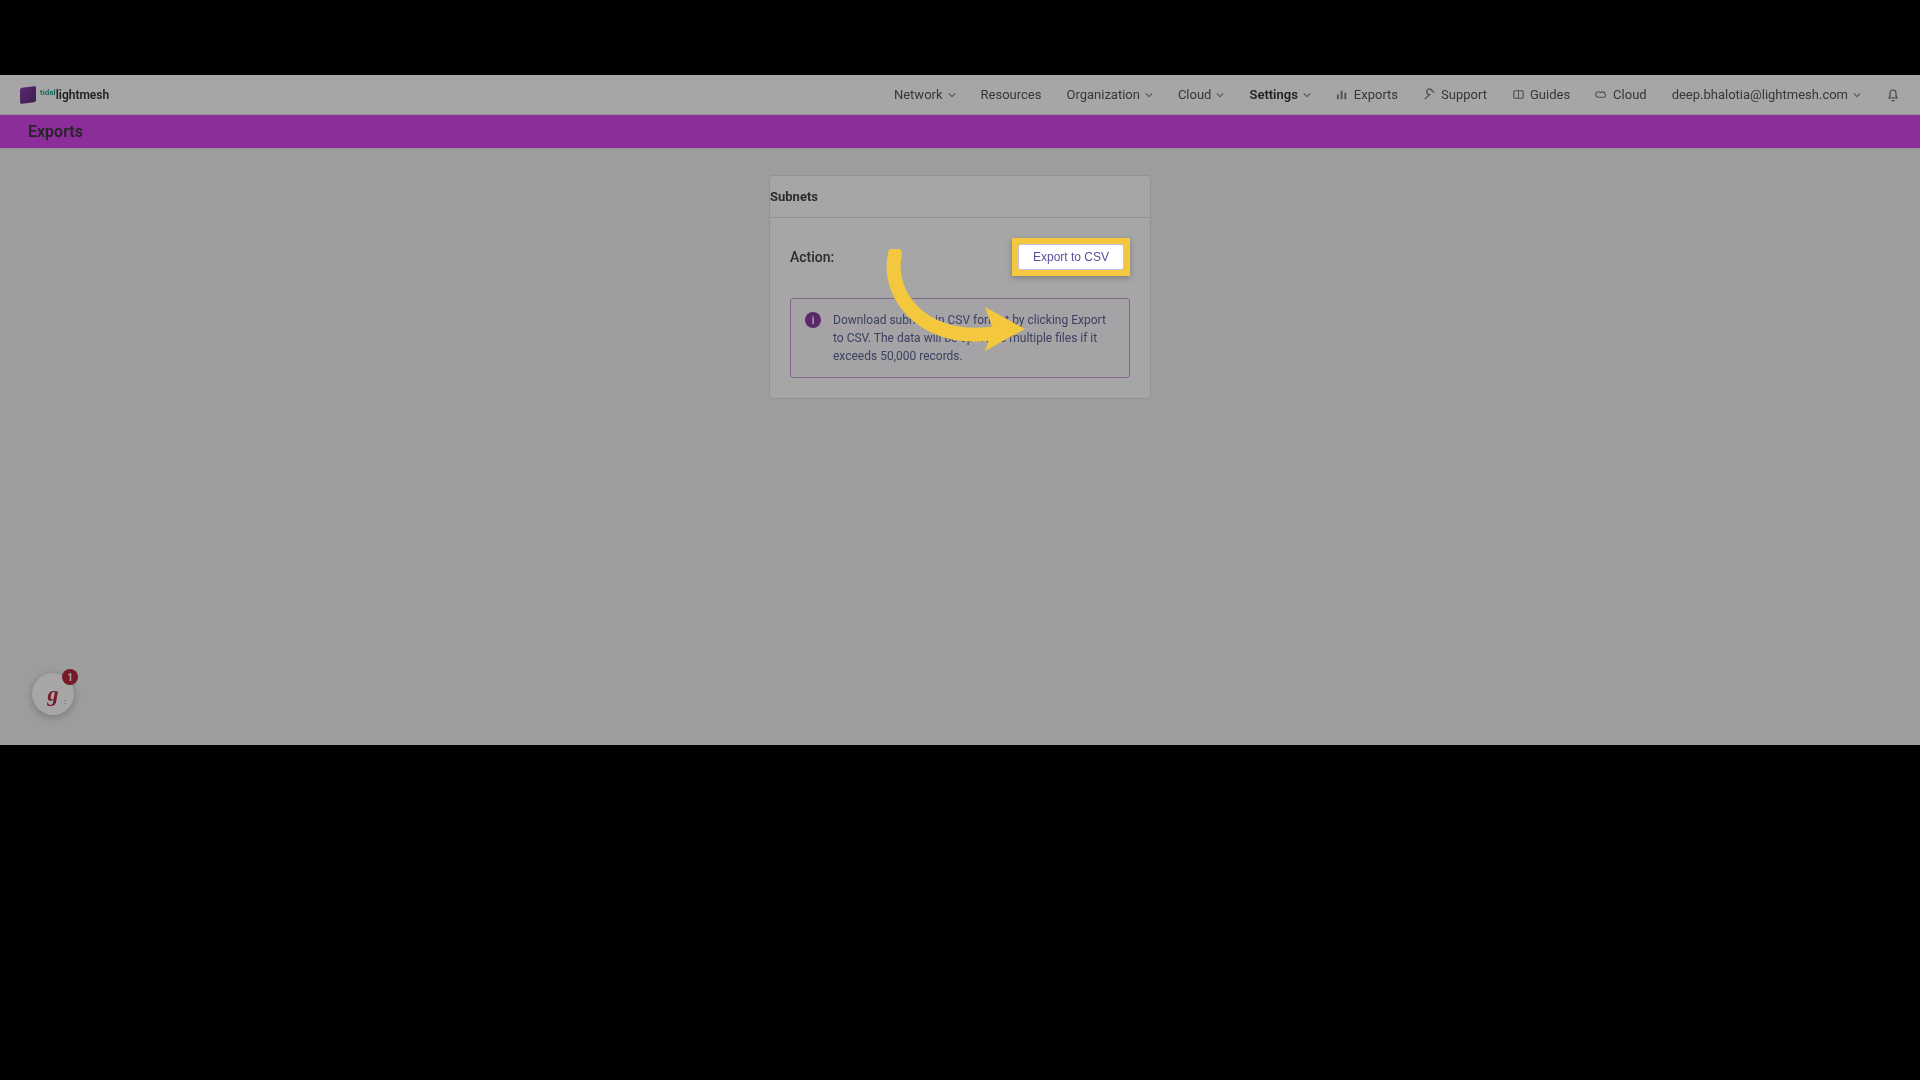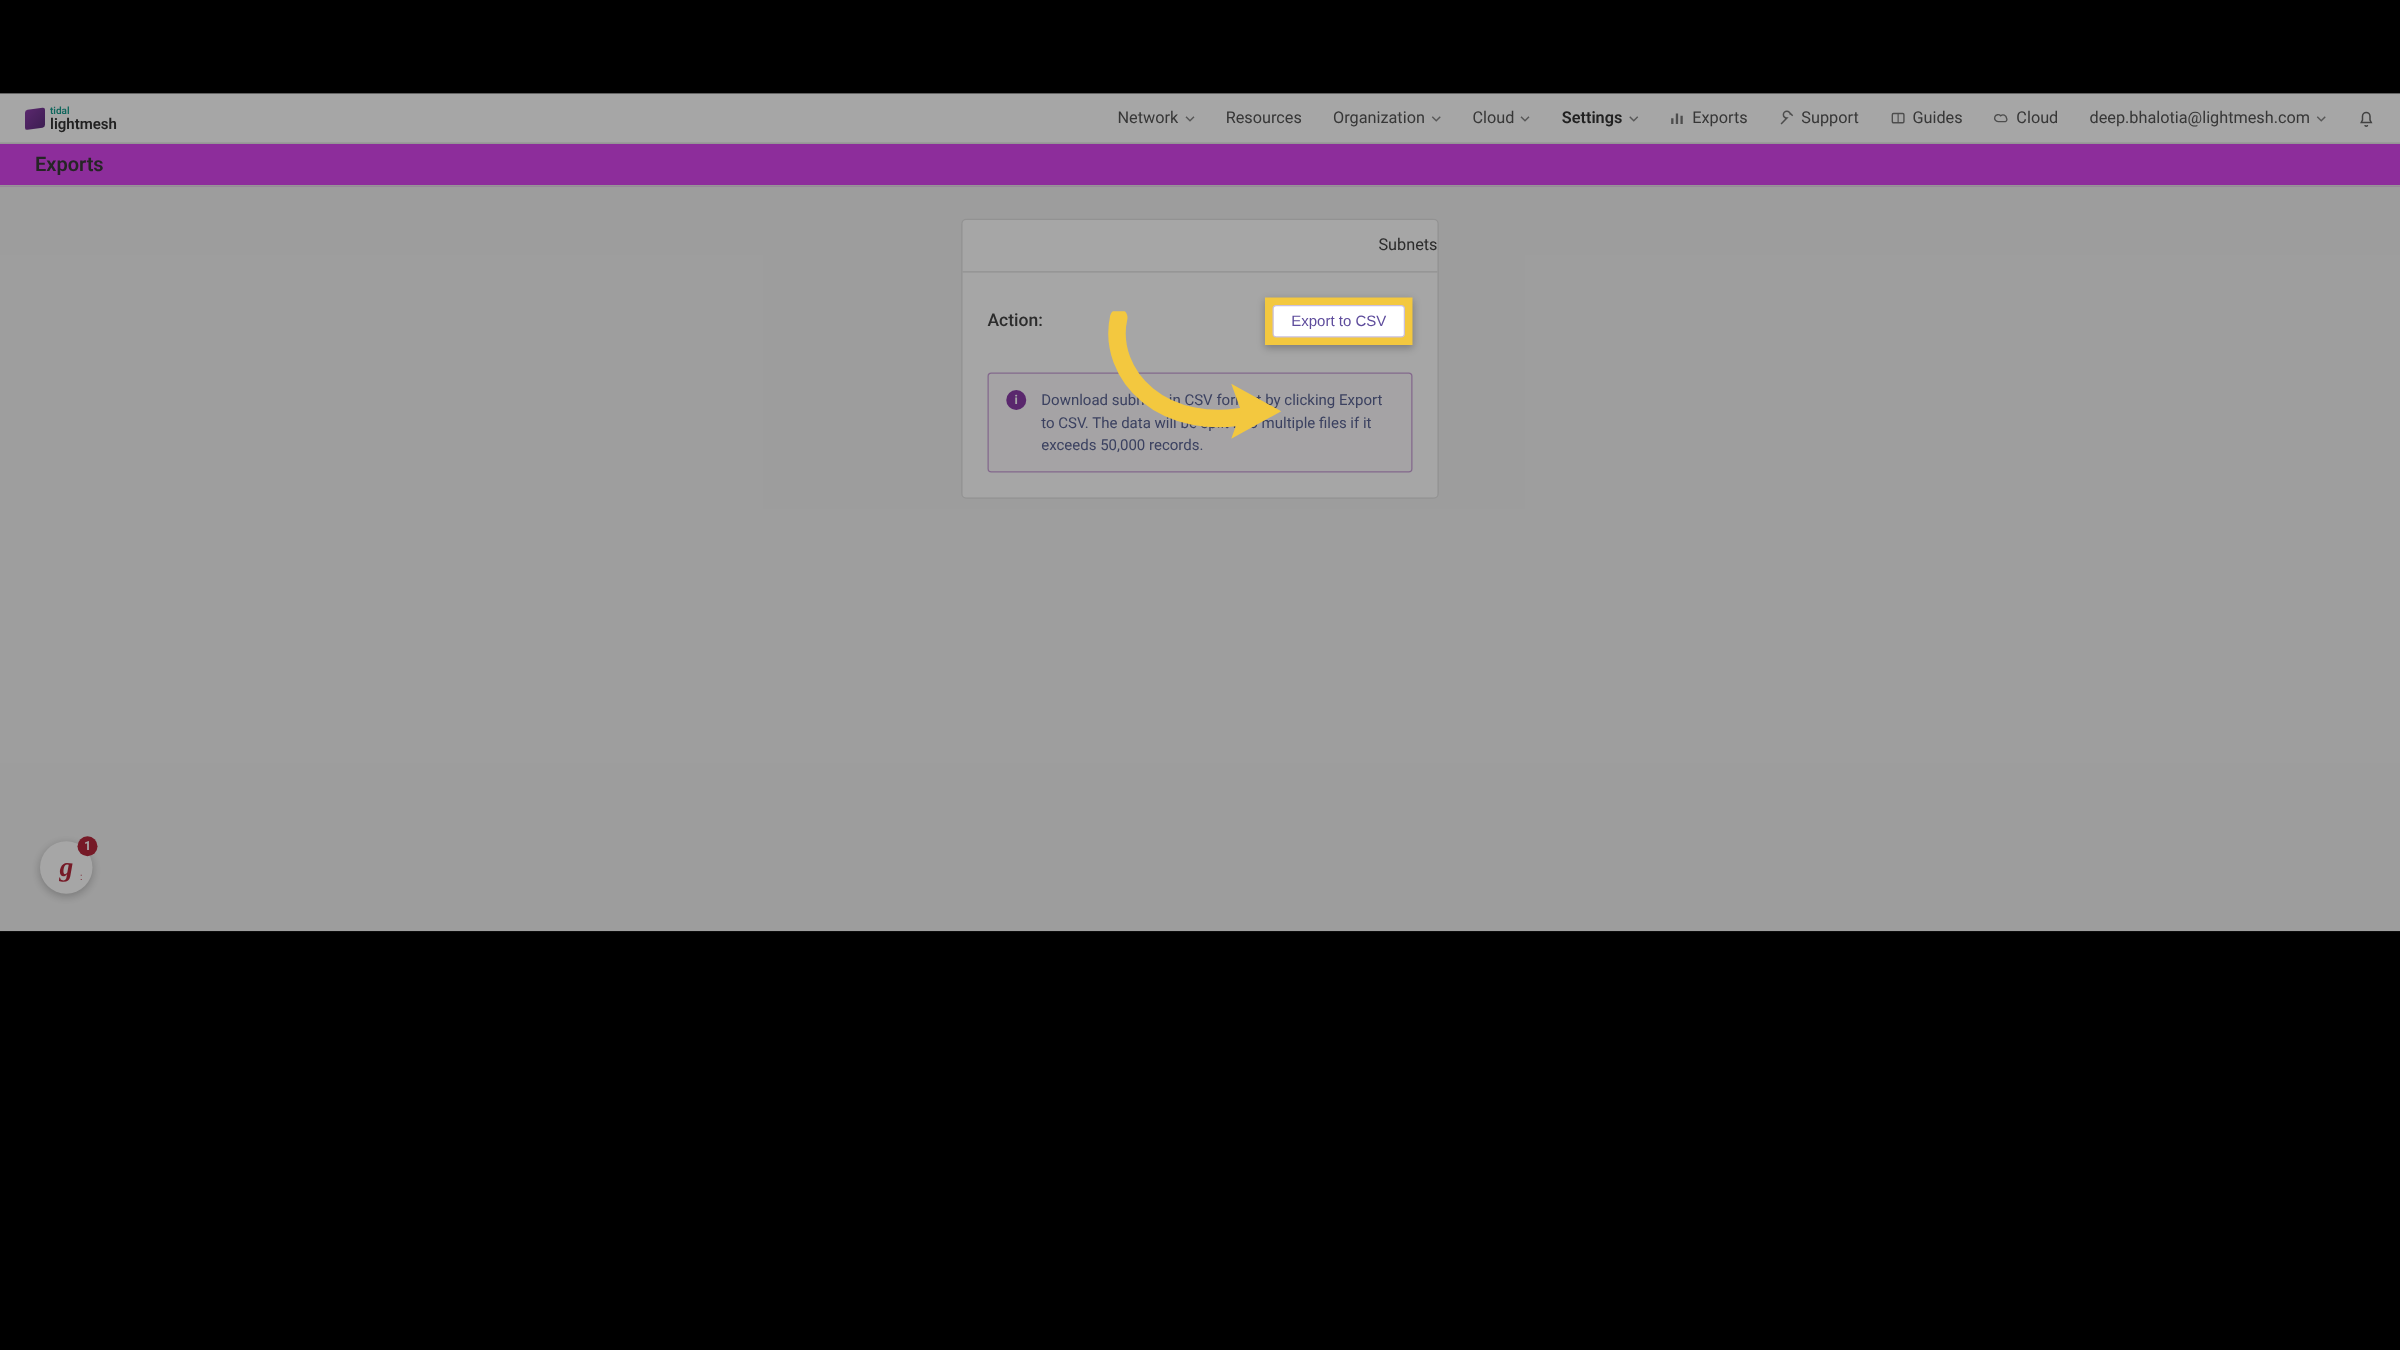--- a/index.html
+++ b/index.html
@@ -42,21 +42,21 @@
       gap: 4px;
     }
     .logo-cube {
       width: 16px; height: 16px;
       background: linear-gradient(135deg, #8a3da8, #5e2e7e);
       transform: skewY(-8deg);
       border-radius: 2px;
     }
     .logo-text {
       display: flex;
-      flex-direction: column;
+      flex-direction: row;
       line-height: 1;
     }
     .logo-tidal { font-size: 8px; color: #1a9e8f; font-weight: 600; }
     .logo-lightmesh { font-size: 12px; color: #333; font-weight: 600; }
     .nav-items {
       margin-left: auto;
       display: flex;
       align-items: center;
       gap: 25px;
       font-size: 13px;
@@ -105,24 +105,24 @@
     .card {
       width: 382px;
       background: #fff;
       border: 1px solid #e0e0e0;
       border-radius: 4px;
     }
     .card-header {
       height: 42px;
       display: flex;
       align-items: center;
-      justify-content: flex-end;
+      justify-content: flex-start;
       border-bottom: 1px solid #e0e0e0;
       font-size: 13px;
-      font-weight: 400;
+      font-weight: 700;
       color: #444;
     }
     .card-body {
       padding: 20px;
     }
     .action-row {
       display: flex;
       align-items: center;
       justify-content: space-between;
       margin-bottom: 22px;

